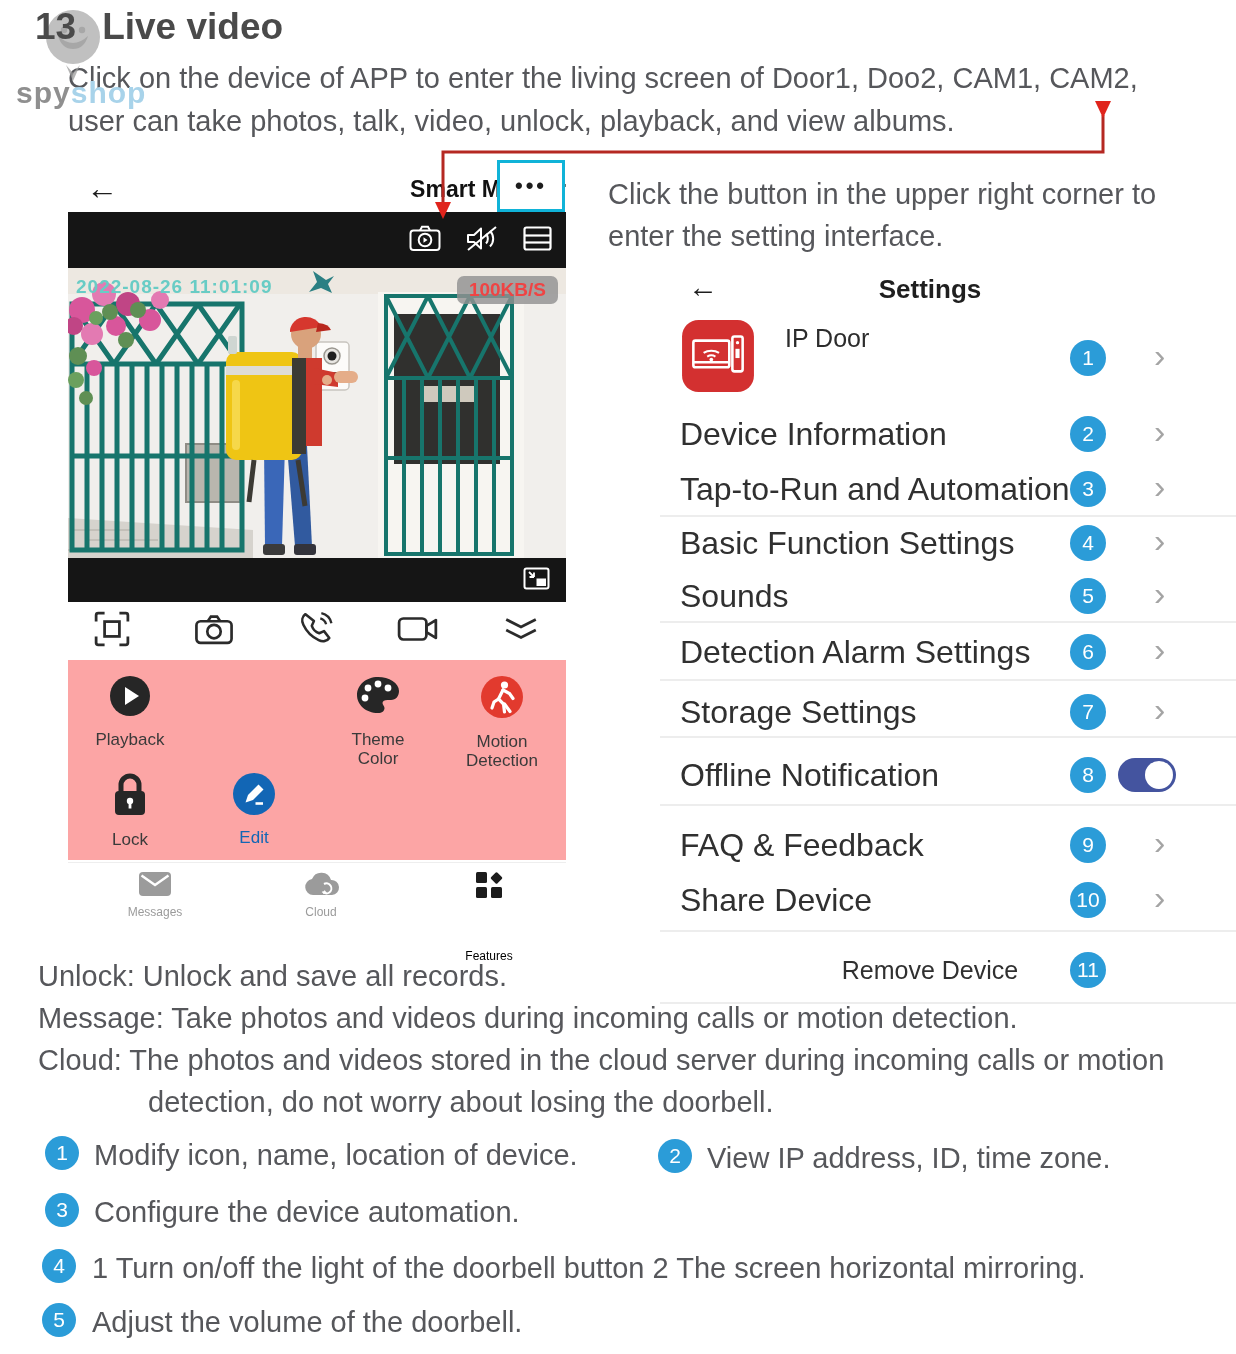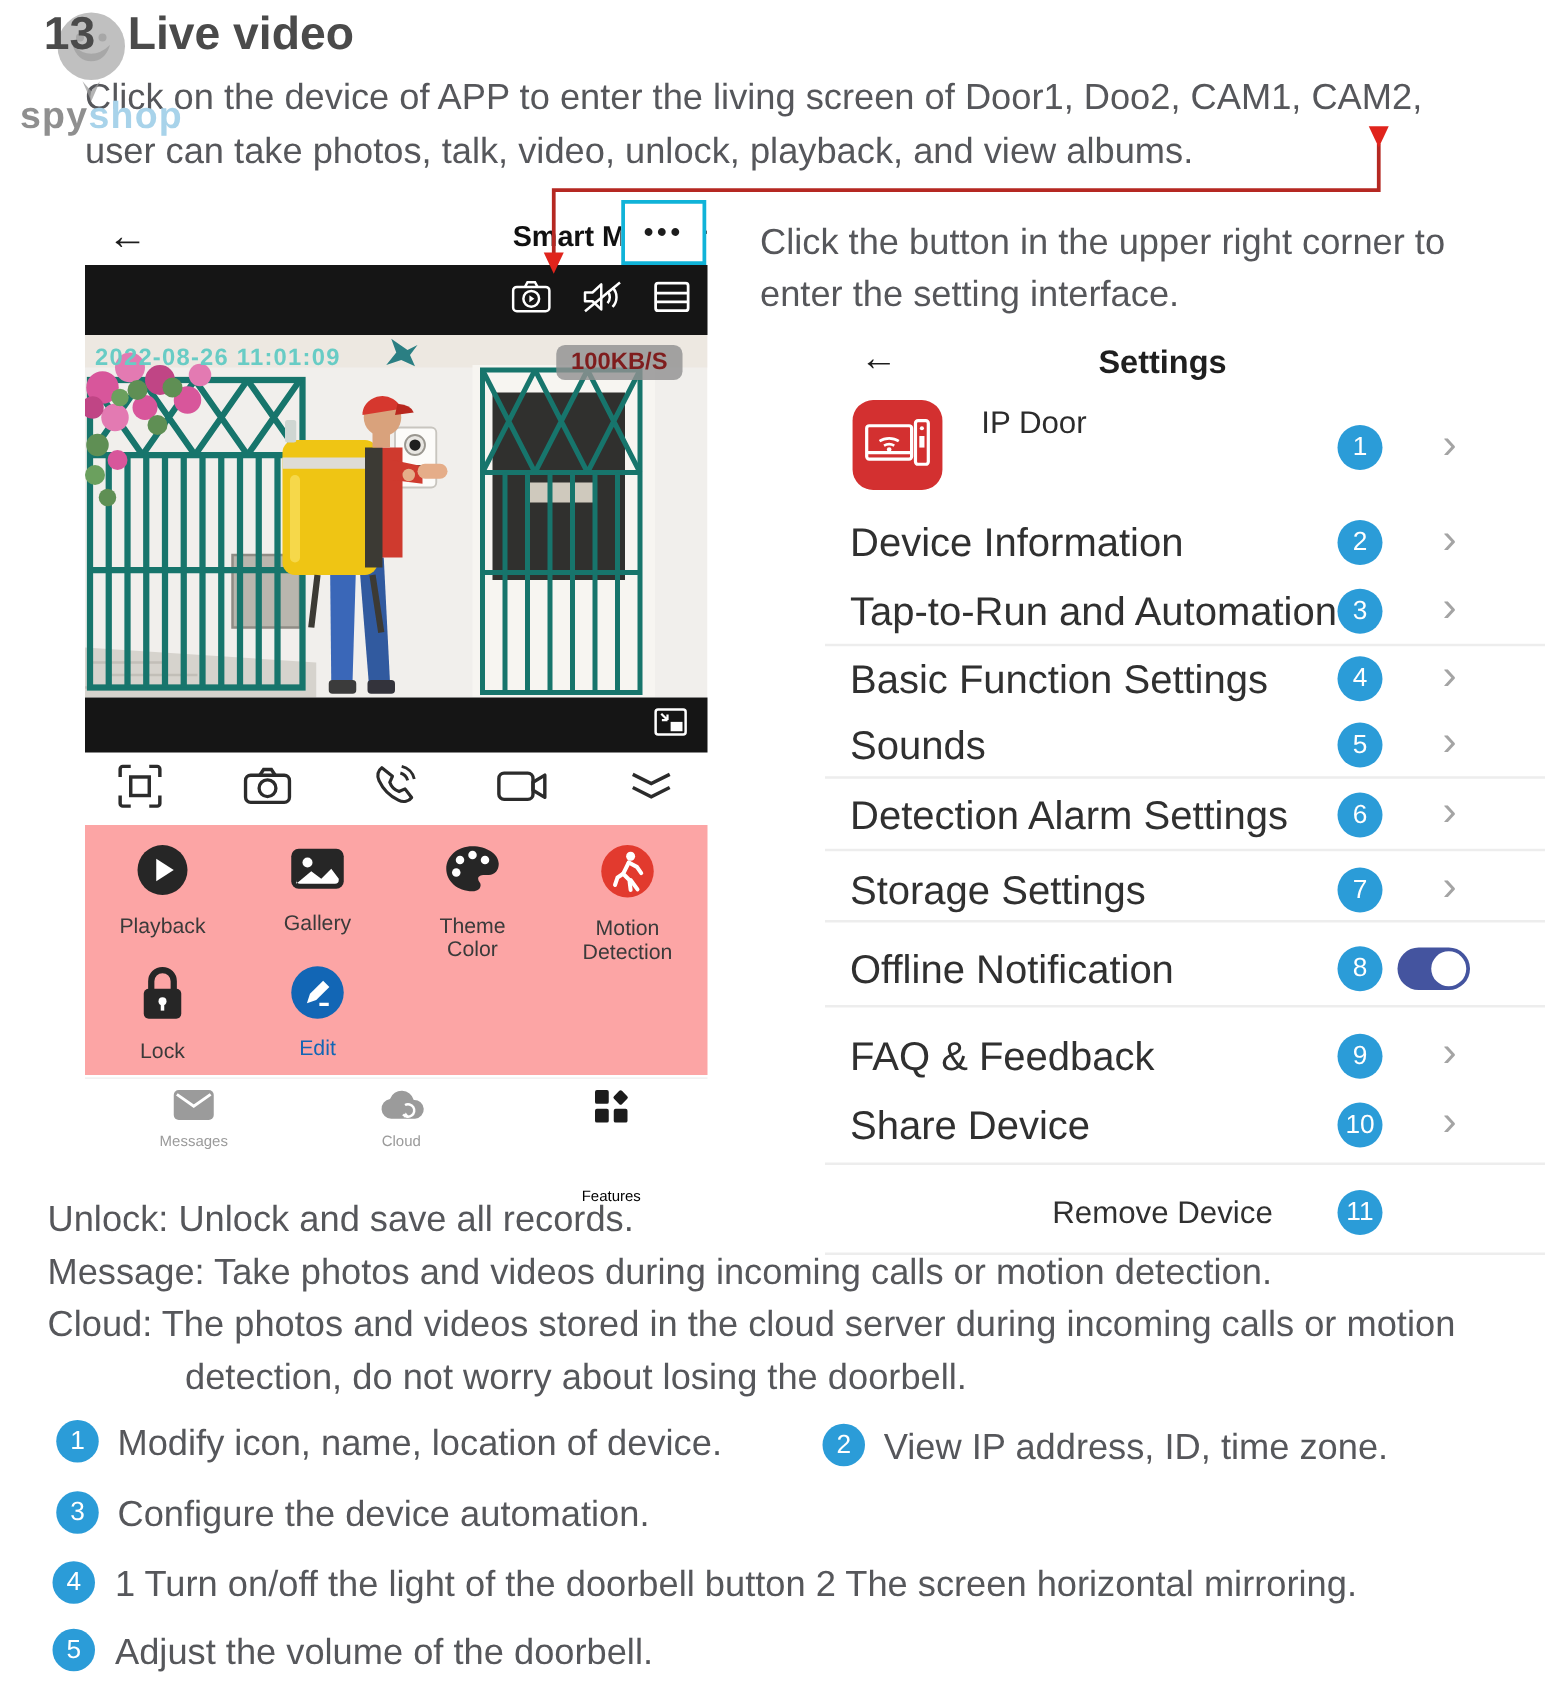--- a/index.html
+++ b/index.html
@@ -28,21 +28,21 @@
   .sbadge{position:absolute;left:410px;top:8px;width:36px;height:36px;border-radius:50%;
           background:#2b9cd8;color:#fff;font-size:21px;line-height:36px;text-align:center;font-weight:500;}
   .schev{position:absolute;left:494px;top:4px;font-size:34px;color:#a4a4a4;font-weight:400;}
   .sdiv{position:absolute;left:0;width:576px;height:2px;background:#ededed;}
   .toggle{position:absolute;left:458px;top:9px;width:58px;height:34px;border-radius:17px;background:#44549f;}
   .toggle .knob{position:absolute;right:3px;top:3px;width:28px;height:28px;border-radius:50%;background:#fff;}
   
   .nbadge{position:absolute;width:34px;height:34px;border-radius:50%;background:#2b9cd8;color:#fff;
           font-size:21px;line-height:34px;text-align:center;font-weight:500;}
   .ntext{position:absolute;font-size:29px;color:#56575b;white-space:nowrap;}
-  .vbadge{position:absolute;right:20px;top:8px;background:rgba(145,145,145,.82);color:#7f1d1d;
+  .vbadge{position:absolute;right:8px;top:8px;background:rgba(145,145,145,.82);color:#ef4444;
           font-size:19px;font-weight:bold;padding:3px 12px;border-radius:7px;}
   .vtime{position:absolute;left:8px;top:8px;font-size:19px;font-weight:600;color:#68ccc5;letter-spacing:1px;}
 </style>
 </head>
 <body>
 
 <div id="page">
 
   <div class="abs" style="left:38px;top:4px;opacity:.75;z-index:1">
     <svg width="70" height="80" viewBox="0 0 70 80">
@@ -219,30 +219,20 @@
   <div class="abs fpanel" style="left:68px;top:660px;width:498px;height:200px">
     <div class="fcell" style="left:0;top:14px">
       <span>
         <svg width="44" height="44" viewBox="0 0 44 44">
             <circle cx="22" cy="22" r="20" fill="#262626"></circle>
             <path d="M17 13 l14 9 -14 9 z" fill="#fff"></path>
           </svg>
       </span>
       <span class="flabel">Playback</span>
     </div>
-    <div class="fcell" style="left:124px;top:14px">
-      <span>
-        <svg width="46" height="42" viewBox="0 0 46 40">
-            <rect x="2" y="4" width="42" height="32" rx="6" fill="#262626"></rect>
-            <circle cx="15" cy="15" r="4" fill="#fff"></circle>
-            <path d="M6 32 l12-10 8 6 8-8 6 8 v1 a3 3 0 0 1 -3 3 H9 a3 3 0 0 1 -3 -3 z" fill="#fff"></path>
-          </svg>
-      </span>
-      <span class="flabel">Gallery</span>
-    </div>
     <div class="fcell" style="left:248px;top:14px">
       <span>
         <svg width="46" height="44" viewBox="0 0 46 42">
             <path d="M23 2 C11 2 2 10 2 20 s9 18 21 18 c4 0 6.5-2 6.5-5 0-2-2-3-2-5 0-2 2-3 5-3 h3.5 c5 0 8-4 8-9 C44 8 34 2 23 2 z" fill="#262626"></path>
             <circle cx="13" cy="13" r="3.4" fill="#fff"></circle>
             <circle cx="23" cy="9" r="3.4" fill="#fff"></circle>
             <circle cx="33" cy="13" r="3.4" fill="#fff"></circle>
             <circle cx="10" cy="23" r="3.4" fill="#fff"></circle>
           </svg>
       </span>

